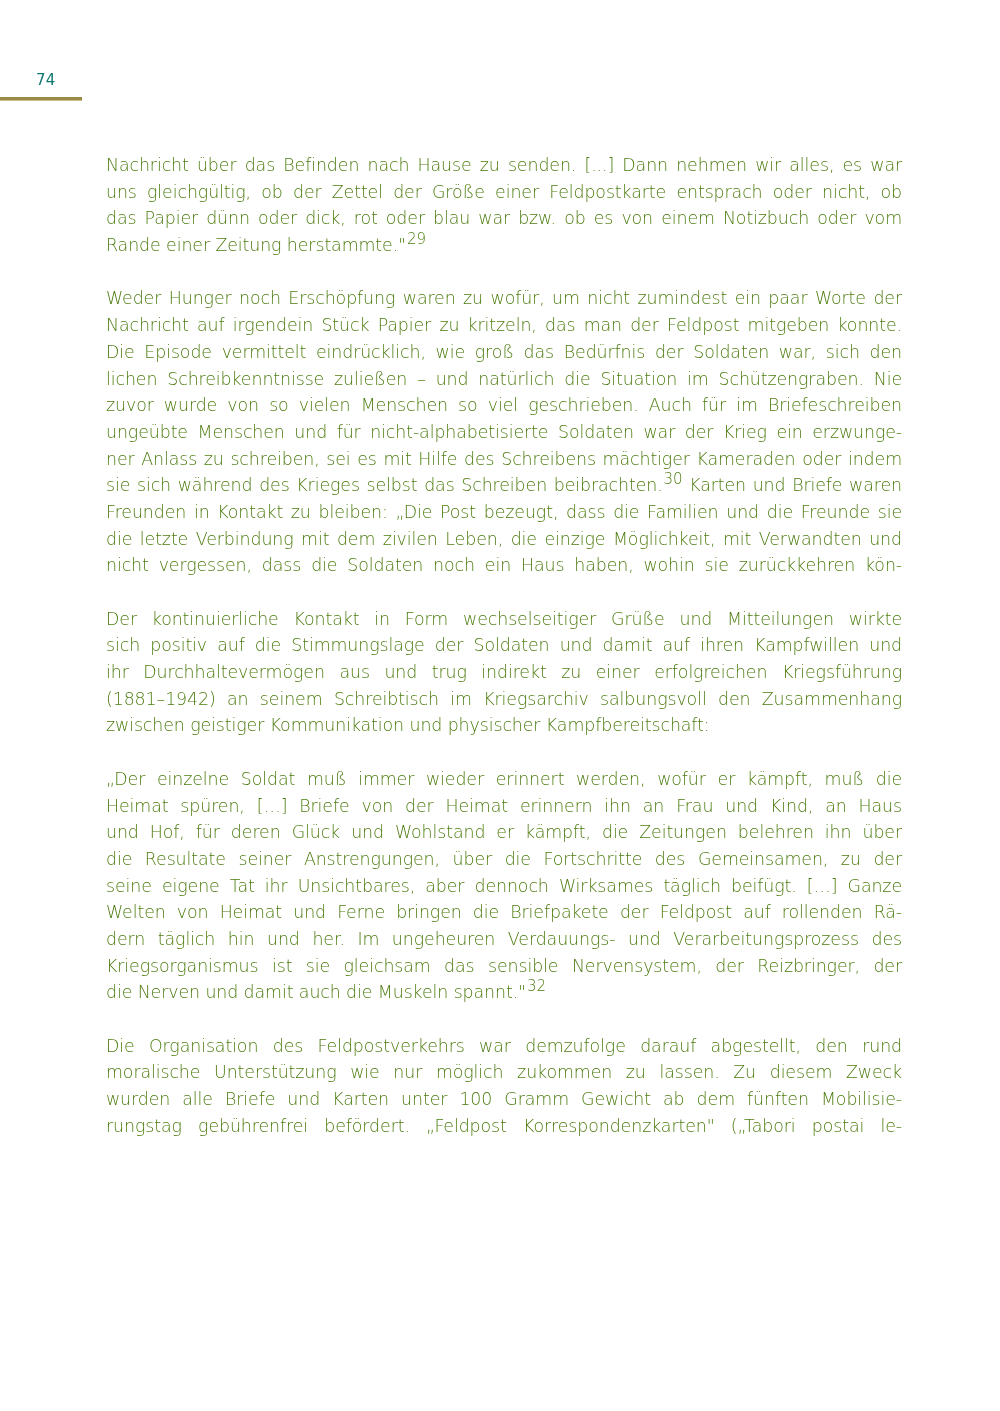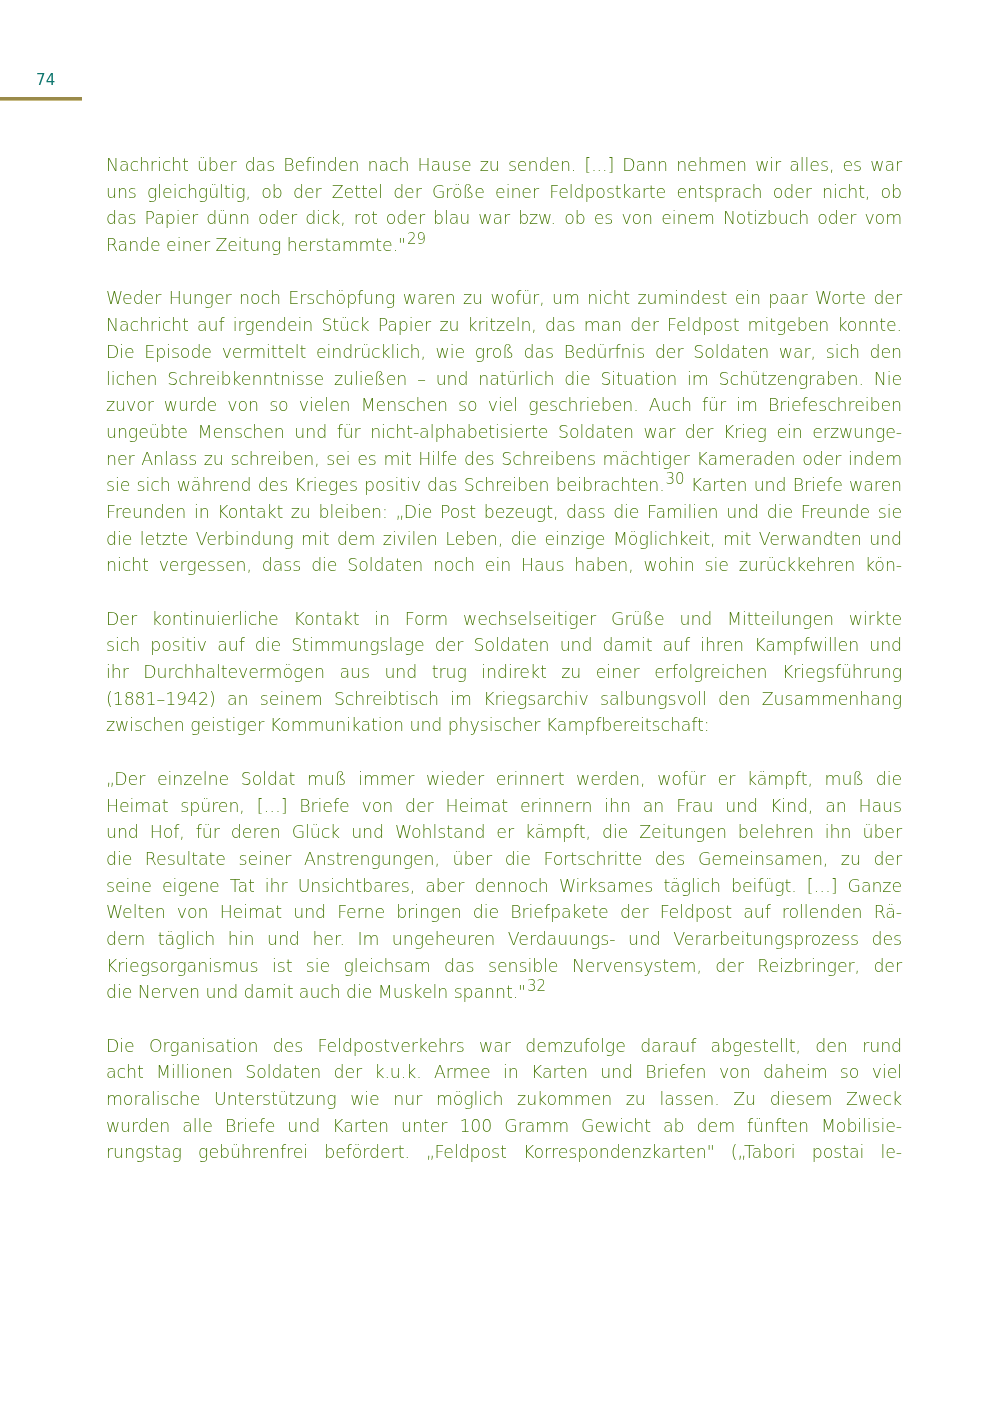--- a/index.html
+++ b/index.html
@@ -84,21 +84,21 @@
   <span class="para-gap"></span>
 
   <div>
     <span class="line">Weder Hunger noch Erschöpfung waren zu wofür, um nicht zumindest ein paar Worte der</span>
     <span class="line">Nachricht auf irgendein Stück Papier zu kritzeln, das man der Feldpost mitgeben konnte.</span>
     <span class="line">Die Episode vermittelt eindrücklich, wie groß das Bedürfnis der Soldaten war, sich den</span>
     <span class="line">lichen Schreibkenntnisse zuließen – und natürlich die Situation im Schützengraben. Nie</span>
     <span class="line">zuvor wurde von so vielen Menschen so viel geschrieben. Auch für im Briefeschreiben</span>
     <span class="line">ungeübte Menschen und für nicht-alphabetisierte Soldaten war der Krieg ein erzwunge-</span>
     <span class="line">ner Anlass zu schreiben, sei es mit Hilfe des Schreibens mächtiger Kameraden oder indem</span>
-    <span class="line"><span>sie sich während des Krieges positiv das Schreiben beibrachten.</span><sup>30</sup><span> Karten und Briefe waren</span></span>
+    <span class="line"><span>sie sich während des Krieges selbst das Schreiben beibrachten.</span><sup>30</sup><span> Karten und Briefe waren</span></span>
     <span class="line">Freunden in Kontakt zu bleiben: „Die Post bezeugt, dass die Familien und die Freunde sie</span>
     <span class="line">die letzte Verbindung mit dem zivilen Leben, die einzige Möglichkeit, mit Verwandten und</span>
     <span class="line">nicht vergessen, dass die Soldaten noch ein Haus haben, wohin sie zurückkehren kön-</span>
   </div>
   <span class="para-gap"></span>
 
   <div>
     <span class="line">Der kontinuierliche Kontakt in Form wechselseitiger Grüße und Mitteilungen wirkte</span>
     <span class="line">sich positiv auf die Stimmungslage der Soldaten und damit auf ihren Kampfwillen und</span>
     <span class="line">ihr Durchhaltevermögen aus und trug indirekt zu einer erfolgreichen Kriegsführung</span>
@@ -115,19 +115,18 @@
     <span class="line">seine eigene Tat ihr Unsichtbares, aber dennoch Wirksames täglich beifügt. […] Ganze</span>
     <span class="line">Welten von Heimat und Ferne bringen die Briefpakete der Feldpost auf rollenden Rä-</span>
     <span class="line">dern täglich hin und her. Im ungeheuren Verdauungs- und Verarbeitungsprozess des</span>
     <span class="line">Kriegsorganismus ist sie gleichsam das sensible Nervensystem, der Reizbringer, der</span>
     <span class="line last"><span>die Nerven und damit auch die Muskeln spannt."</span><sup>32</sup></span>
   </div>
   <span class="para-gap"></span>
 
   <div>
     <span class="line">Die Organisation des Feldpostverkehrs war demzufolge darauf abgestellt, den rund</span>
-    <span class="line">acht Millionen Soldaten der k.u.k. Armee in Karten und Briefen von daheim so viel</span>
     <span class="line">moralische Unterstützung wie nur möglich zukommen zu lassen. Zu diesem Zweck</span>
     <span class="line">wurden alle Briefe und Karten unter 100 Gramm Gewicht ab dem fünften Mobilisie-</span>
     <span class="line">rungstag gebührenfrei befördert. „Feldpost Korrespondenzkarten" („Tabori postai le-</span>
   </div>
 
 </div>
 
 </body></html>

